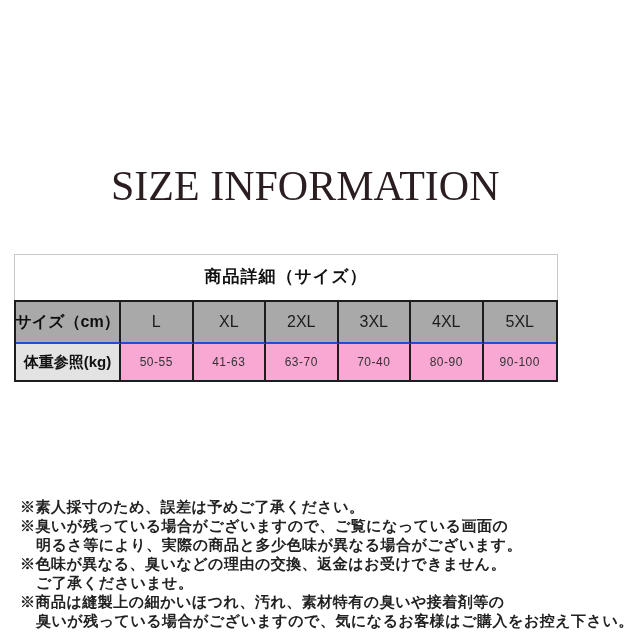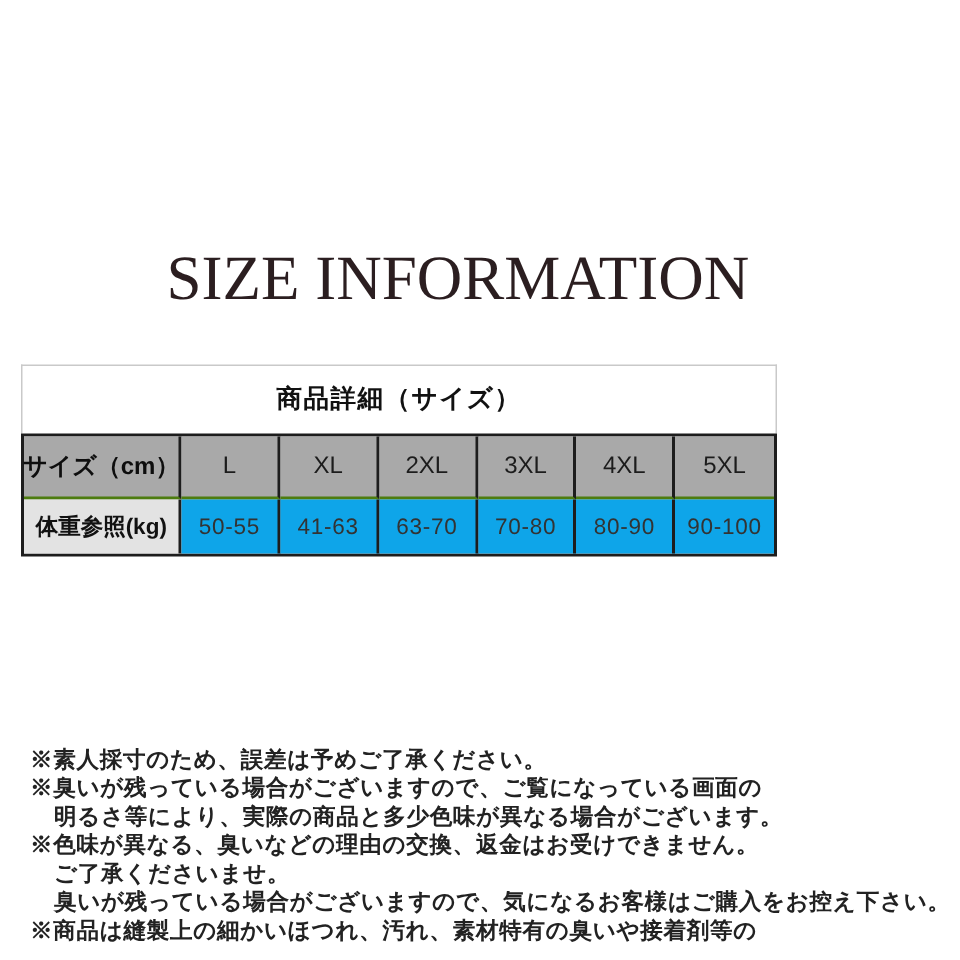--- a/index.html
+++ b/index.html
@@ -24,22 +24,22 @@
     line-height: 1.1;
     color: #2b1e20;
     letter-spacing: 0px;
     white-space: nowrap;
   }
 
   
   .size-table {
     position: absolute;
     left: 14px;
-    top: 243px;
-    width: 504px;
+    top: 254px;
+    width: 544px;
   }
   .table-caption {
     height: 46px;
     line-height: 44px;
     text-align: center;
     font-size: 17px;
     font-weight: 700;
     color: #111111;
     letter-spacing: 1px;
     border: 1px solid #c9c9c9;
@@ -55,33 +55,33 @@
     display: flex;
     align-items: center;
     justify-content: center;
     border-right: 2px solid #1d1d1d;
     white-space: nowrap;
   }
   .cell:nth-child(7n) { border-right: none; text-align: right; }
   .cell.head {
     height: 42px;
     background: #a9a9a9;
-    border-bottom: 2px solid #4d7c0f;
+    border-bottom: 2px solid #1d4ed8;
     font-size: 16px;
     color: #1c1c1c;
   }
   .cell.head.label {
     font-weight: 700;
     font-size: 16px;
     color: #0e0e0e;
   }
   .cell.data {
     height: 36px;
-    background: #0ea5e9;
-    font-size: 15px;
+    background: #f9a8d4;
+    font-size: 12px;
     color: #333333;
     letter-spacing: 0.5px;
   }
   .cell.data.label {
     background: #e3e3e3;
     font-weight: 700;
     font-size: 15px;
     color: #111111;
     letter-spacing: 0;
     text-align: right;
@@ -120,29 +120,29 @@
       <div class="cell head">XL</div>
       <div class="cell head">2XL</div>
       <div class="cell head">3XL</div>
       <div class="cell head">4XL</div>
       <div class="cell head">5XL</div>
 
       <div class="cell data label">体重参照(kg)</div>
       <div class="cell data">50-55</div>
       <div class="cell data">41-63</div>
       <div class="cell data">63-70</div>
-      <div class="cell data">70-80</div>
+      <div class="cell data">70-40</div>
       <div class="cell data">80-90</div>
       <div class="cell data">90-100</div>
     </div>
   </div>
 
   <div class="notes">
     <div class="note-line">※素人採寸のため、誤差は予めご了承ください。</div>
     <div class="note-line">※臭いが残っている場合がございますので、ご覧になっている画面の</div>
     <div class="note-line indent">明るさ等により、実際の商品と多少色味が異なる場合がございます。</div>
     <div class="note-line">※色味が異なる、臭いなどの理由の交換、返金はお受けできません。</div>
     <div class="note-line indent">ご了承くださいませ。</div>
+    <div class="note-line">※商品は縫製上の細かいほつれ、汚れ、素材特有の臭いや接着剤等の</div>
     <div class="note-line indent">臭いが残っている場合がございますので、気になるお客様はご購入をお控え下さい。</div>
-    <div class="note-line">※商品は縫製上の細かいほつれ、汚れ、素材特有の臭いや接着剤等の</div>
   </div>
 
 </div>
 
 </body></html>

